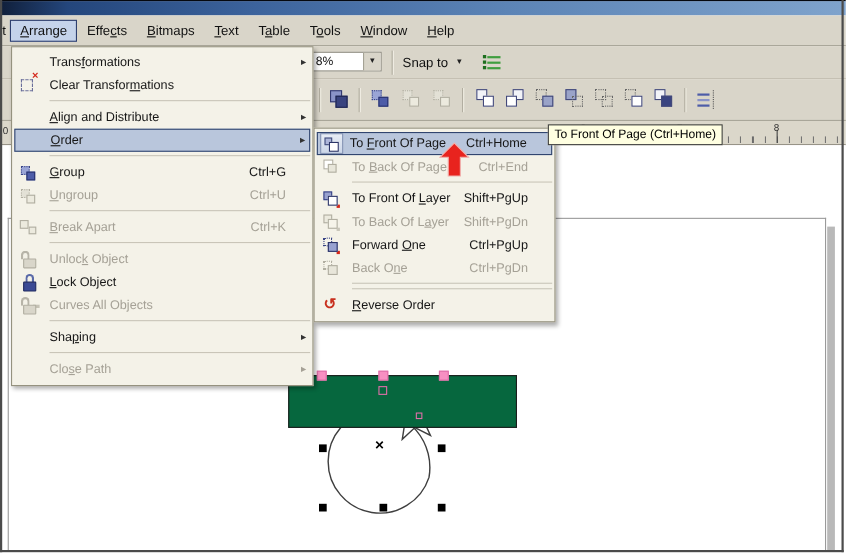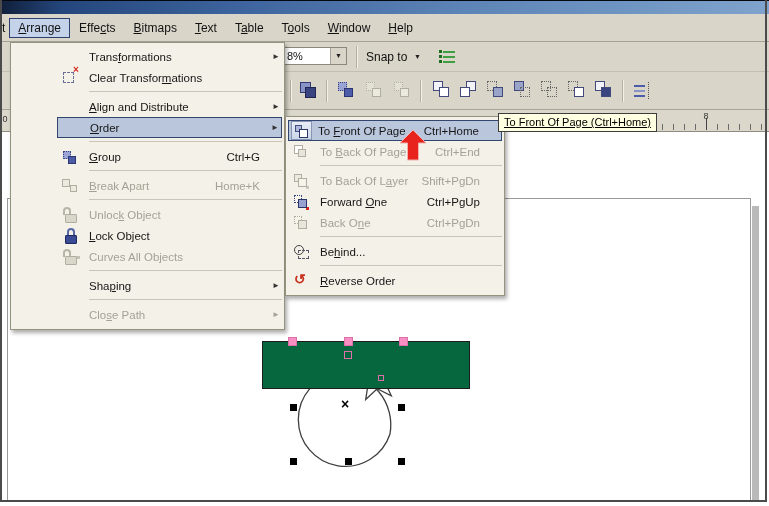--- a/index.html
+++ b/index.html
@@ -75,21 +75,21 @@
   .hb{position:absolute;width:7px;height:7px;background:#000;}
   .hp{position:absolute;width:9px;height:9px;background:#F78FC2;border:1px solid #df6fa9;box-sizing:border-box;}
   .hp.hollow{background:transparent;}
   #center-x{position:absolute;left:341px;top:265px;font:bold 14px/14px "Liberation Sans",sans-serif;color:#000;}
   
   #frame{position:absolute;left:0;top:0;width:767px;height:502px;border:2px solid #4b4b4b;
     border-top:none;box-sizing:border-box;pointer-events:none;z-index:40;}
   
   .menu{position:absolute;background:#f4f2e8;border:1px solid #95927f;
     box-shadow:2px 3px 4px rgba(0,0,0,.33);padding:3px 0 4px;box-sizing:border-box;font-size:11.5px;color:#161616;}
-  #arrange-menu{left:10px;top:42px;width:275px;z-index:10;padding-left:44px;}
+  #arrange-menu{left:10px;top:42px;width:275px;z-index:10;}
   #order-submenu{left:285px;top:116px;width:220px;z-index:11;}
   .mrow{display:flex;align-items:center;height:21px;margin:0 2px;padding:0 2px;box-sizing:border-box;}
   .mrow.hl{background:#B9C6DC;border:1px solid #31456F;}
   .mrow.dis{color:#a5a196;align-items:center;}
   .mlab{white-space:nowrap;}
   .msc{margin-left:auto;padding-right:10px;white-space:nowrap;}
   .mar{width:10px;font-size:8px;color:#333;text-align:right;flex:none;}
   .dis .mar{color:#a5a196;}
   .msep{height:1px;background:#c9c5b8;margin:3px 2px 4px 34px;}
   .mico{position:relative;width:24px;height:18px;flex:none;margin-right:6px;box-sizing:border-box;}
@@ -131,21 +131,21 @@
      box-shadow:5px 5px 0 -3px #d3281c;}
   .ic-back-one::before{content:"";position:absolute;left:4px;top:2px;width:8px;height:8px;border:1px dotted #b1aea1;background:#f6f4ea;}
   .ic-back-one::after{content:"";position:absolute;left:8px;top:6px;width:9px;height:9px;border:1px solid #b1aea1;background:#e8e6da;}
   .ic-in-front-of::before{content:"";position:absolute;left:3px;top:2px;width:12px;height:12px;border:1px dashed #556;}
   .ic-in-front-of::after{content:"";position:absolute;left:6px;top:5px;width:9px;height:9px;border:1px solid #444;border-radius:50%;background:#f4f2e8;}
   .ic-behind::before{content:"";position:absolute;left:4px;top:2px;width:10px;height:10px;border:1px solid #444;border-radius:50%;}
   .ic-behind::after{content:"";position:absolute;left:8px;top:7px;width:11px;height:9px;border:1px dashed #556;}
   .ic-reverse-order::before{content:"↺";position:absolute;left:4px;top:-1px;font-size:14px;line-height:16px;color:#c8301e;font-weight:bold;}
   
   #tooltip{position:absolute;left:498px;top:113px;height:19px;background:#FFFFE1;border:1px solid #3c3c3c;
-    font-size:11px;color:#000;padding:2px 5px 0;box-sizing:border-box;white-space:nowrap;z-index:12;text-decoration:underline;}
+    font-size:11px;color:#000;padding:2px 5px 0;box-sizing:border-box;white-space:nowrap;z-index:12;}
   #red-arrow{position:absolute;left:399px;top:129px;z-index:13;}
   u{text-underline-offset:1px;}
 </style>
 </head>
 <body>
 
 <div id="stage">
 
   <div id="titlebar"></div>
 
@@ -256,25 +256,31 @@
           <span class="msc"></span>
           <span class="mar">►</span>
         </div>
         <div class="msep"></div>
         <div class="mrow">
           <span class="mico ic-group"></span>
           <span class="mlab"><u>G</u>roup</span>
           <span class="msc">Ctrl+G</span>
           <span class="mar"></span>
         </div>
+        <div class="mrow dis">
+          <span class="mico ic-ungroup"></span>
+          <span class="mlab"><u>U</u>ngroup</span>
+          <span class="msc">Ctrl+U</span>
+          <span class="mar"></span>
+        </div>
         <div class="msep"></div>
         <div class="mrow dis">
           <span class="mico ic-break-apart"></span>
           <span class="mlab"><u>B</u>reak Apart</span>
-          <span class="msc">Home+K</span>
+          <span class="msc">Ctrl+K</span>
           <span class="mar"></span>
         </div>
         <div class="msep"></div>
         <div class="mrow dis">
           <span class="mico ic-unlock"></span>
           <span class="mlab">Unloc<u>k</u> Object</span>
           <span class="msc"></span>
           <span class="mar"></span>
         </div>
         <div class="mrow">
@@ -314,45 +320,45 @@
           <span class="msc">Ctrl+Home</span>
           <span class="mar"></span>
         </div>
         <div class="mrow dis">
           <span class="mico ic-to-back-page"></span>
           <span class="mlab">To <u>B</u>ack Of Page</span>
           <span class="msc">Ctrl+End</span>
           <span class="mar"></span>
         </div>
         <div class="msep"></div>
+        <div class="mrow">
+          <span class="mico ic-to-front-layer"></span>
+          <span class="mlab">To Front Of <u>L</u>ayer</span>
+          <span class="msc">Shift+PgUp</span>
+          <span class="mar"></span>
+        </div>
         <div class="mrow dis">
           <span class="mico ic-to-back-layer"></span>
           <span class="mlab">To Back Of L<u>a</u>yer</span>
           <span class="msc">Shift+PgDn</span>
           <span class="mar"></span>
         </div>
         <div class="mrow">
           <span class="mico ic-forward-one"></span>
           <span class="mlab">Forward <u>O</u>ne</span>
           <span class="msc">Ctrl+PgUp</span>
           <span class="mar"></span>
         </div>
         <div class="mrow dis">
           <span class="mico ic-back-one"></span>
           <span class="mlab">Back O<u>n</u>e</span>
           <span class="msc">Ctrl+PgDn</span>
           <span class="mar"></span>
         </div>
         <div class="msep"></div>
-        <div class="mrow">
-          <span class="mico ic-behind"></span>
-          <span class="mlab">Be<u>h</u>ind...</span>
-          <span class="msc"></span>
-          <span class="mar"></span>
-        </div>
         <div class="msep"></div>
         <div class="mrow">
           <span class="mico ic-reverse-order"></span>
           <span class="mlab"><u>R</u>everse Order</span>
           <span class="msc"></span>
           <span class="mar"></span>
         </div>
       </div>
   </div>
 

